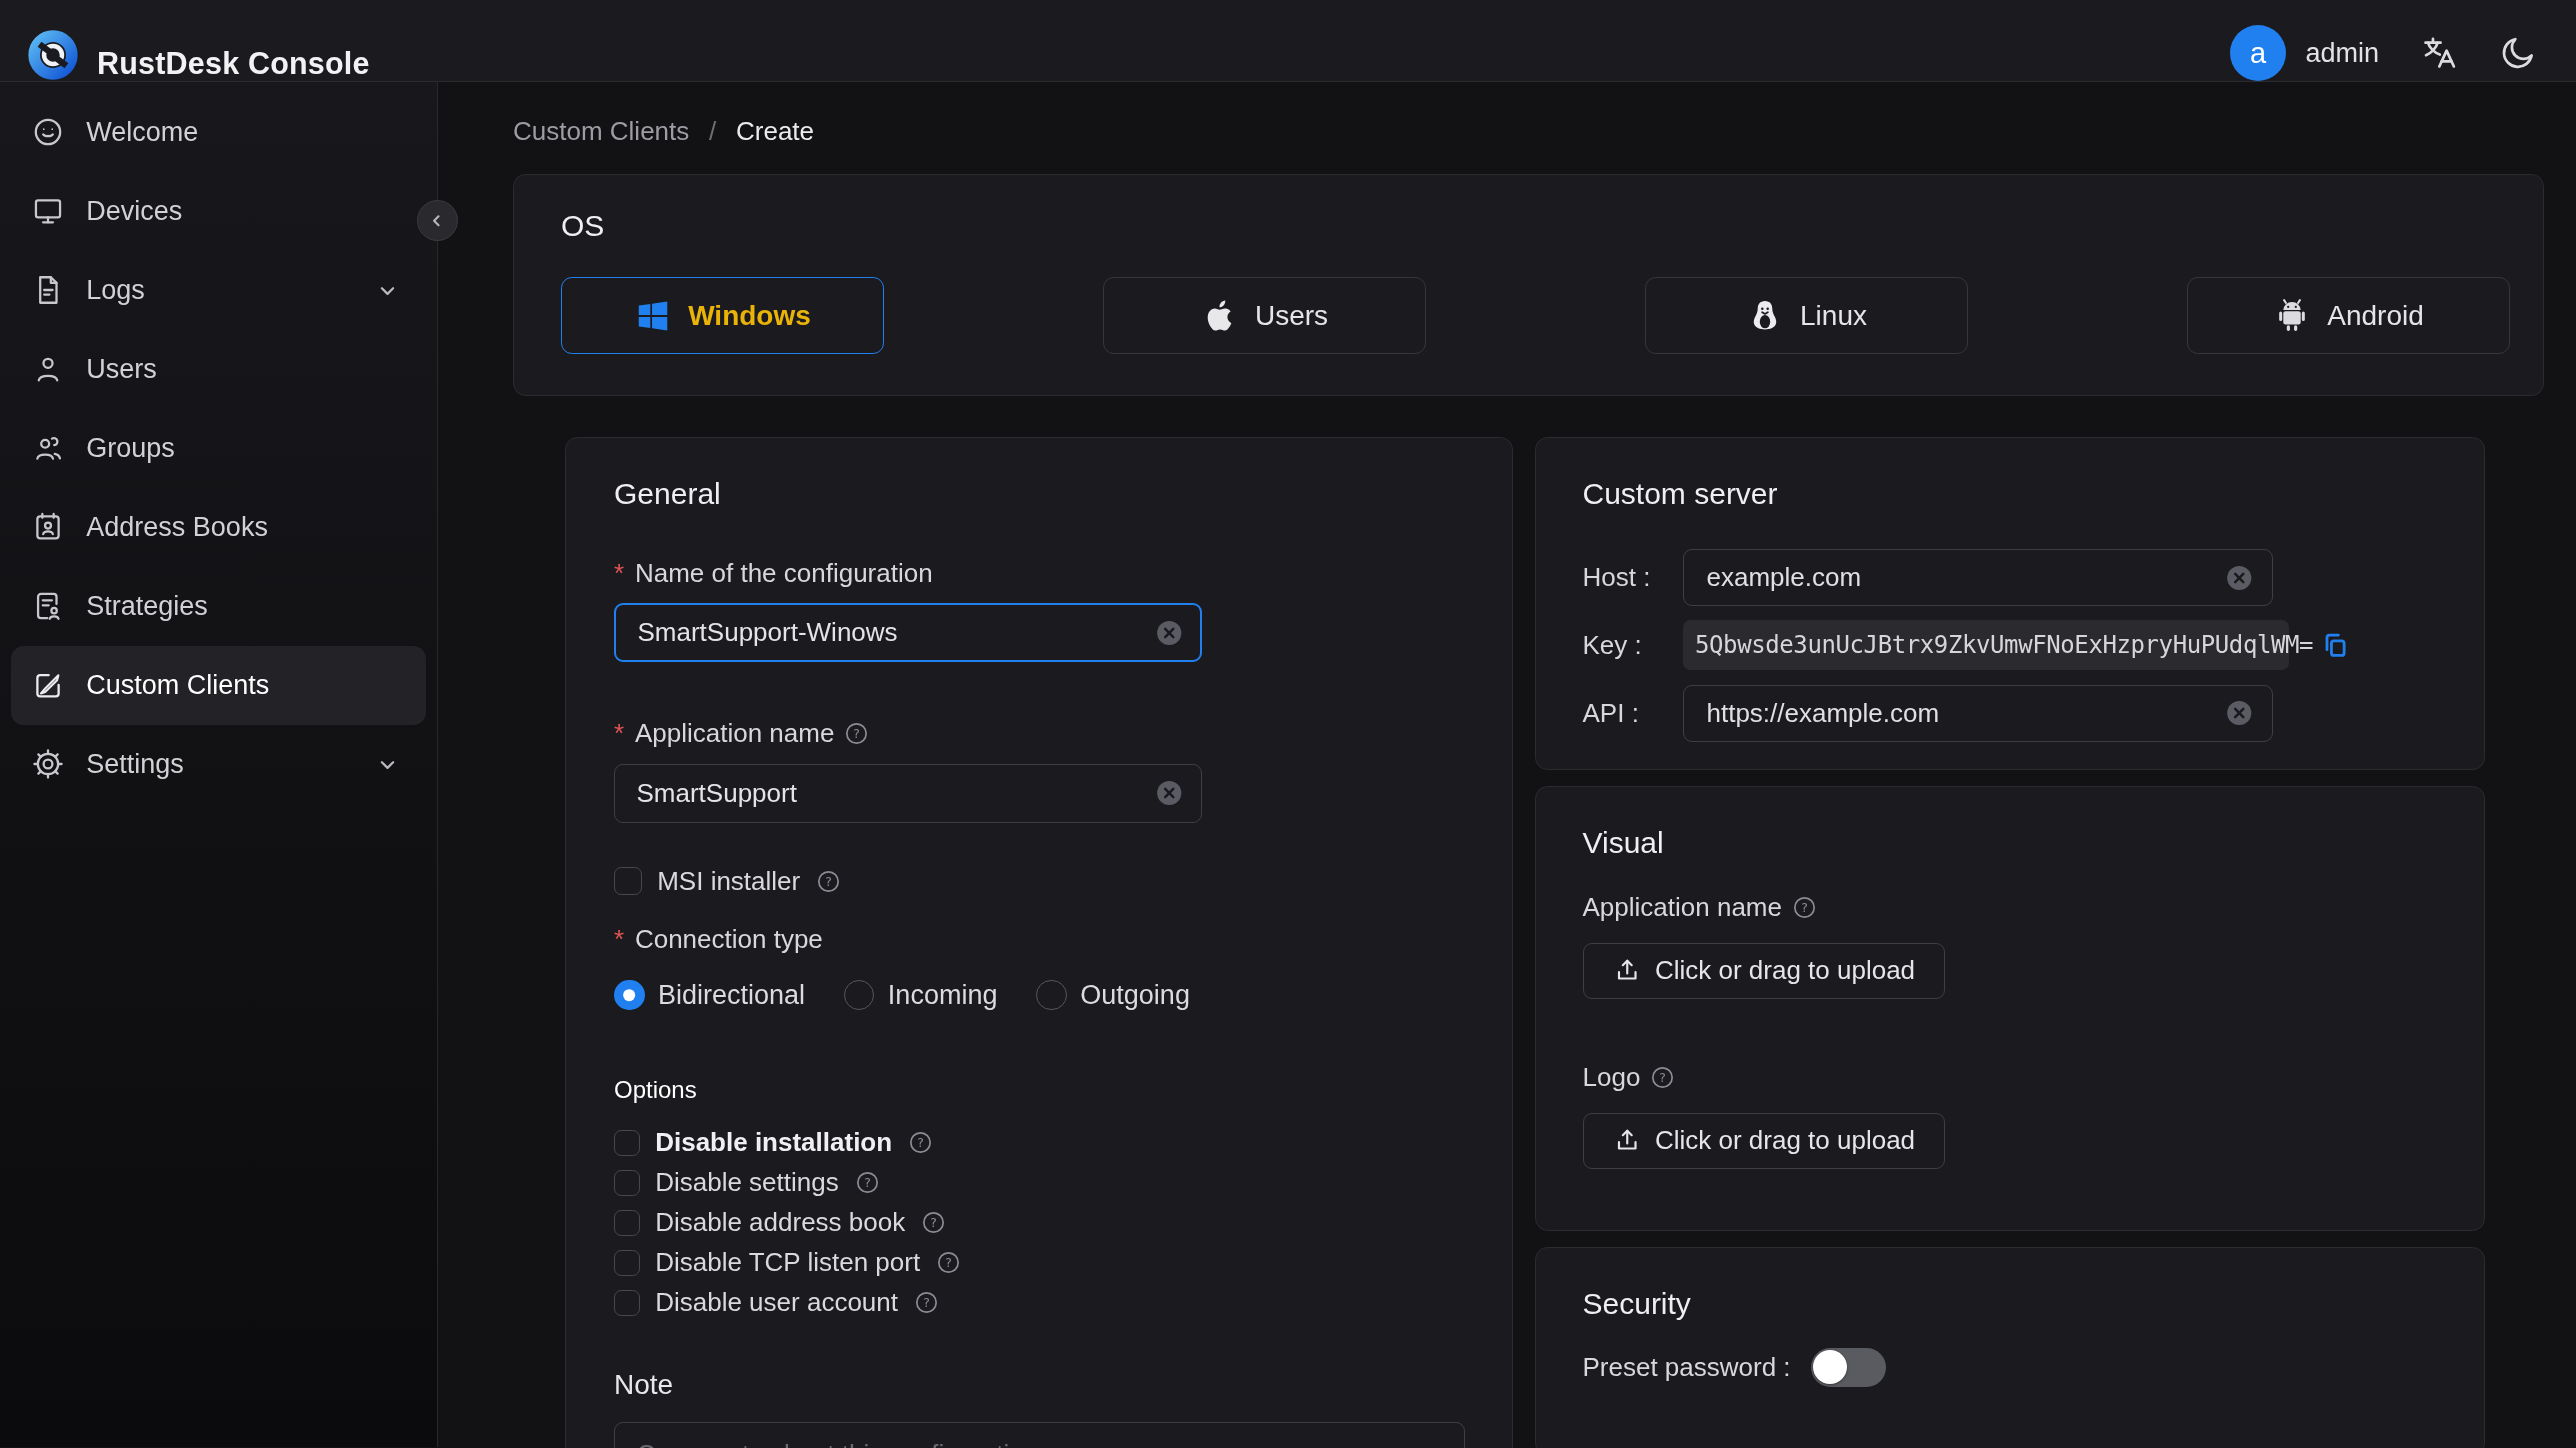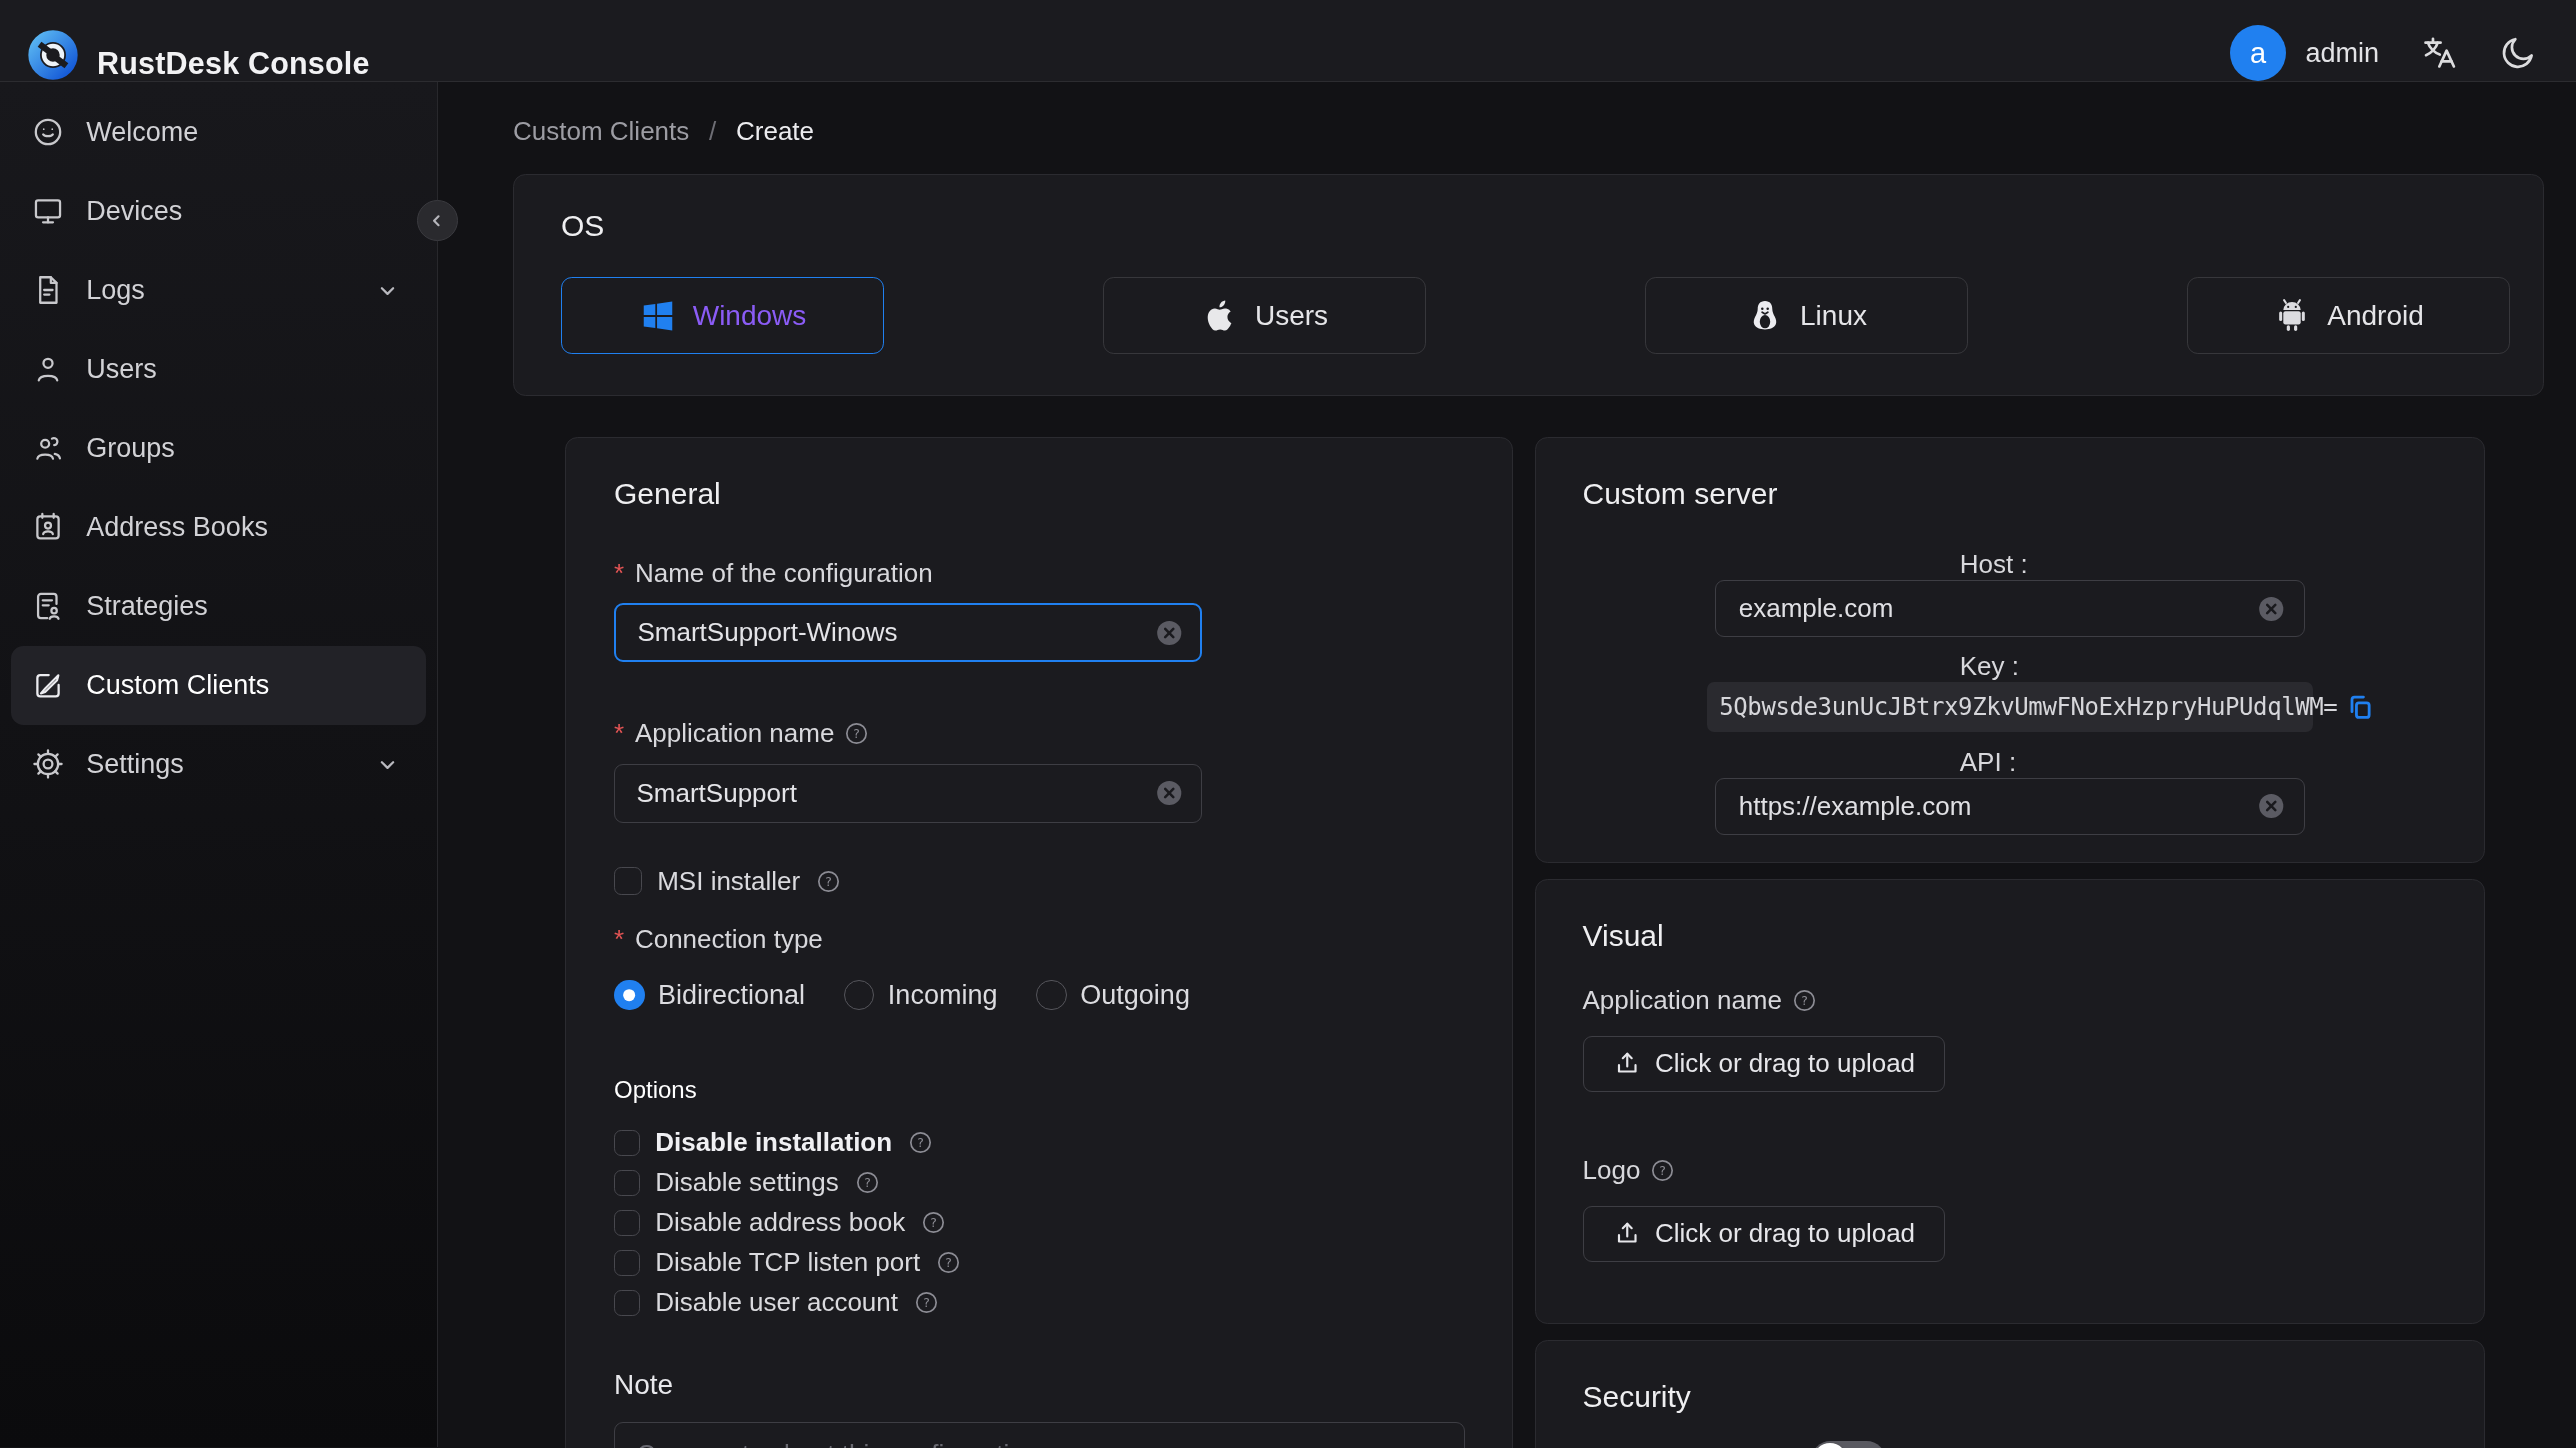--- a/index.html
+++ b/index.html
@@ -66,21 +66,21 @@
   
   .os-card { padding:34px 33px 41px 47px; }
   .os-row { display:flex; justify-content:space-between; margin-top:34px; }
   .os-btn {
     width:323px; height:77px; border:1.3px solid #37373b; border-radius:10.8px;
     background:transparent; display:flex; align-items:center; justify-content:center;
     gap:16px; font-size:28px; font-weight:500; color:#e5e5e8; cursor:pointer;
     font-family:inherit;
   }
   .os-btn svg { width:38px; height:38px; flex:none; }
-  .os-btn.selected { border:1.8px solid #2080f0; color:#8b5cf6; }
+  .os-btn.selected { border:1.8px solid #2080f0; color:#eab308;font-weight:bold; }
 
   
   .columns { display:flex; align-items:flex-start; margin:41px 59px 0 52px; gap:21.5px; }
   .col-left { width:948px; flex:none; }
   .col-right { flex:1; display:flex; flex-direction:column; gap:16px; }
 
   
   .general-card { padding:39px 48px 54px 48px; height:1344px; }
   .f-label { display:flex; align-items:center; font-size:26px; color:#d8d8dc; gap:9px; }
   .req { color:#e25454; font-size:26px; margin-right:1.8px; }
@@ -113,21 +113,21 @@
   .bold-lbl { font-weight:700; color:#f0f0f3; }
   .note-ta {
     width:851px; height:134px; margin-top:21.5px; background:transparent;
     border:1.3px solid #3e3e44; border-radius:9px; resize:none;
     font-family:inherit; font-size:26px; color:#e4e4e8; padding:16px 21.5px; outline:none;
   }
   .note-ta::placeholder { color:#6a6a72; }
 
   
   .server-card { padding:39px 47px 27px 47px; }
-  .srv-row { display:flex; align-items:center; margin-top:14.3px;flex-direction:column; }
+  .srv-row { display:flex; align-items:center; margin-top:14.3px; }
   .srv-row.first { margin-top:38px; }
   .srv-label { width:100px; flex:none; font-size:26px; color:#d8d8dc; }
   .srv-inp-wrap { position:relative; width:590px; }
   .srv-inp {
     width:100%; height:57px; background:transparent; border:1.3px solid #3e3e44;
     border-radius:9px; color:#e0e0e4; font-size:26px; padding:0 59px 0 23px;
     font-family:inherit; outline:none;
   }
   .key-box {
     width:606px; height:50px; background:#2a2a2f; border-radius:7.2px;

